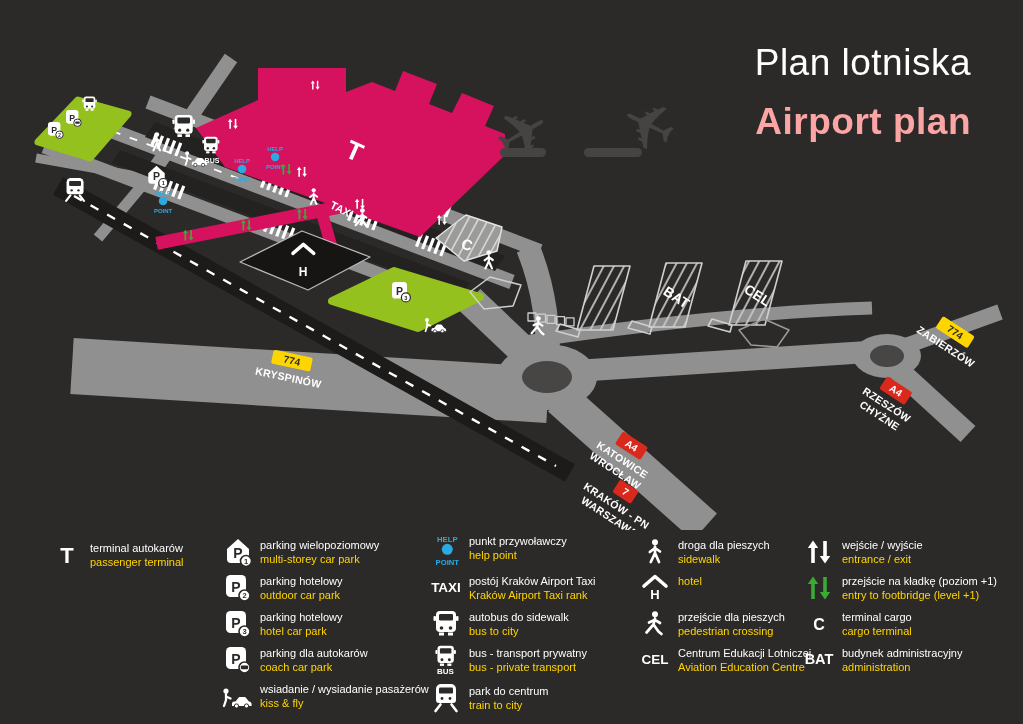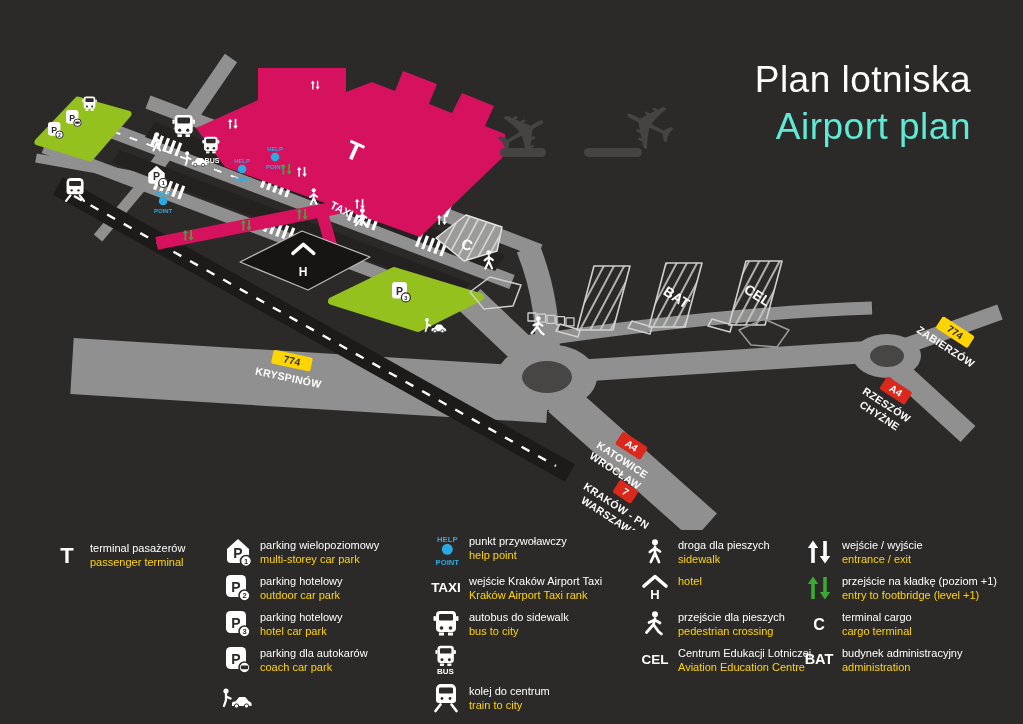--- a/index.html
+++ b/index.html
@@ -1,22 +1,22 @@
 <!DOCTYPE html>
 <html><head>
 <meta charset="utf-8">
 <style>
   html,body{margin:0;padding:0;background:#2b2a29;}
   body{width:1023px;height:724px;overflow:hidden;font-family:"Liberation Sans",sans-serif;}
   .stage{position:relative;width:1023px;height:724px;background:#2b2a29;}
   .map-svg{position:absolute;left:0;top:0;}
   
-  .title{position:absolute;top:59px;right:52px;text-align:right;line-height:1.15;}
+  .title{position:absolute;top:42px;right:52px;text-align:right;line-height:1.15;}
   .title .t-pl{font-size:37px;color:#ffffff;font-weight:500;letter-spacing:.5px;}
-  .title .t-en{font-size:37px;color:#5eead4;font-weight:400;letter-spacing:.5px;margin-top:4px;}
+  .title .t-en{font-size:37px;color:#fca5a5;font-weight:700;letter-spacing:.5px;margin-top:16px;}
   
   .legend-col{position:absolute;top:537px;}
   #lcol1{left:44px;width:170px;top:540px;}
   #lcol2{left:214px;width:208px;}
   #lcol3{left:423px;width:186px;top:533px;}
   #lcol4{left:632px;width:200px;}
   #lcol5{left:796px;width:207px;}
   .lrow{display:flex;align-items:flex-start;margin-bottom:6px;min-height:26px;}
   .licon{flex:0 0 46px;width:46px;display:flex;justify-content:center;align-items:flex-start;}
   .ltext{font-size:11px;line-height:13.5px;padding-top:2px;white-space:nowrap;}
@@ -305,21 +305,21 @@
 </div>
 
 <div class="legend-col" id="lcol1">
   <div class="lrow">
     <div class="licon">
       <svg width="44" height="30" viewBox="0 0 36 30">
             <text class="big-glyph" x="18" y="23" font-size="22">T</text>
           </svg>
     </div>
     <div class="ltext">
-          <div class="pl">terminal pasażerów</div>
+          <div class="pl">terminal autokarów</div>
       <div class="en">passenger terminal</div>
         </div>
   </div>
 </div>
 
 <div class="legend-col" id="lcol2">
   <div class="lrow">
     <div class="licon">
       <svg width="44" height="30" viewBox="0 0 36 30">
         <use href="#i-phouse" transform="translate(5,1)"></use>
@@ -374,20 +374,24 @@
           <div class="pl">parking dla autokarów</div>
       <div class="en">coach car park</div>
         </div>
   </div>
   <div class="lrow">
     <div class="licon">
       <svg width="44" height="30" viewBox="0 0 36 30">
             <use href="#i-kissfly" transform="translate(3,2)" color="#fff"></use>
           </svg>
     </div>
+    <div class="ltext">
+          <div class="pl">wsiadanie / wysiadanie pasażerów</div>
+      <div class="en">kiss &amp; fly</div>
+        </div>
   </div>
 </div>
 
 <div class="legend-col" id="lcol3">
   <div class="lrow">
     <div class="licon">
       <svg width="44" height="34" viewBox="0 0 36 34">
             <use href="#i-helppoint" transform="translate(5,2) scale(1.1)"></use>
           </svg>
     </div>
@@ -396,21 +400,21 @@
       <div class="en">help point</div>
         </div>
   </div>
   <div class="lrow">
     <div class="licon">
       <svg width="44" height="30" viewBox="0 0 36 30">
             <text class="big-glyph" x="18" y="19" font-size="13.5">TAXI</text>
           </svg>
     </div>
     <div class="ltext">
-          <div class="pl">wejście Kraków Airport Taxi</div>
+          <div class="pl">postój Kraków Airport Taxi</div>
       <div class="en">Kraków Airport Taxi rank</div>
         </div>
   </div>
   <div class="lrow">
     <div class="licon">
       <svg width="44" height="30" viewBox="0 0 36 30">
             <use href="#i-bus" transform="translate(5,1)"></use>
           </svg>
     </div>
     <div class="ltext">
@@ -418,29 +422,33 @@
       <div class="en">bus to city</div>
         </div>
   </div>
   <div class="lrow">
     <div class="licon">
       <svg width="44" height="32" viewBox="0 0 36 32">
         <use href="#i-bus" transform="translate(7,0) scale(0.82)"></use>
         <text x="17.5" y="29" font-size="8" font-weight="bold" fill="#fff" text-anchor="middle">BUS</text>
       </svg>
     </div>
+    <div class="ltext">
+          <div class="pl">bus - transport prywatny</div>
+      <div class="en">bus - private transport</div>
+        </div>
   </div>
   <div class="lrow">
     <div class="licon">
       <svg width="44" height="30" viewBox="0 0 36 30">
             <use href="#i-train" transform="translate(5,1)"></use>
           </svg>
     </div>
     <div class="ltext">
-          <div class="pl">kolej do centrum</div>
+          <div class="pl">park do centrum</div>
       <div class="en">train to city</div>
         </div>
   </div>
 </div>
 
 <div class="legend-col" id="lcol4">
   <div class="lrow">
     <div class="licon">
       <svg width="44" height="30" viewBox="0 0 36 30">
             <use href="#i-walker" transform="translate(7,2)" color="#fff"></use>

